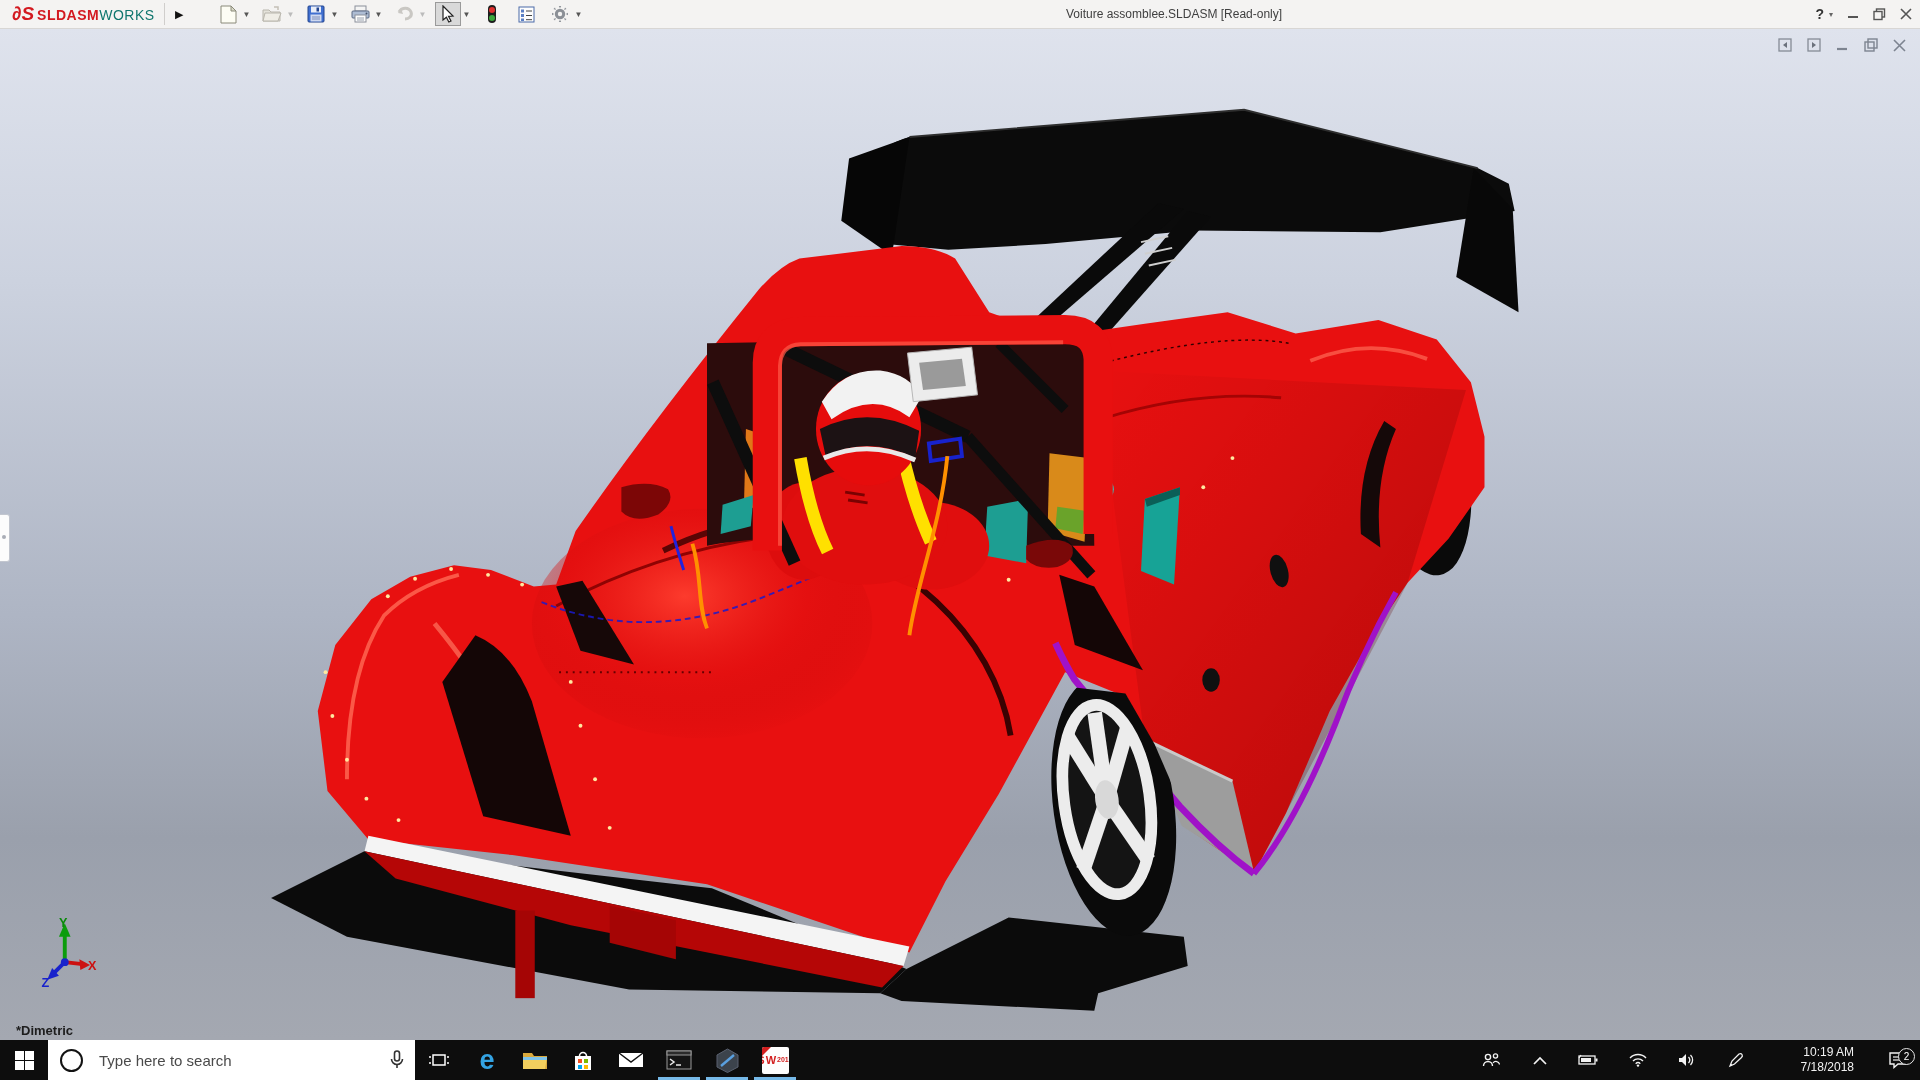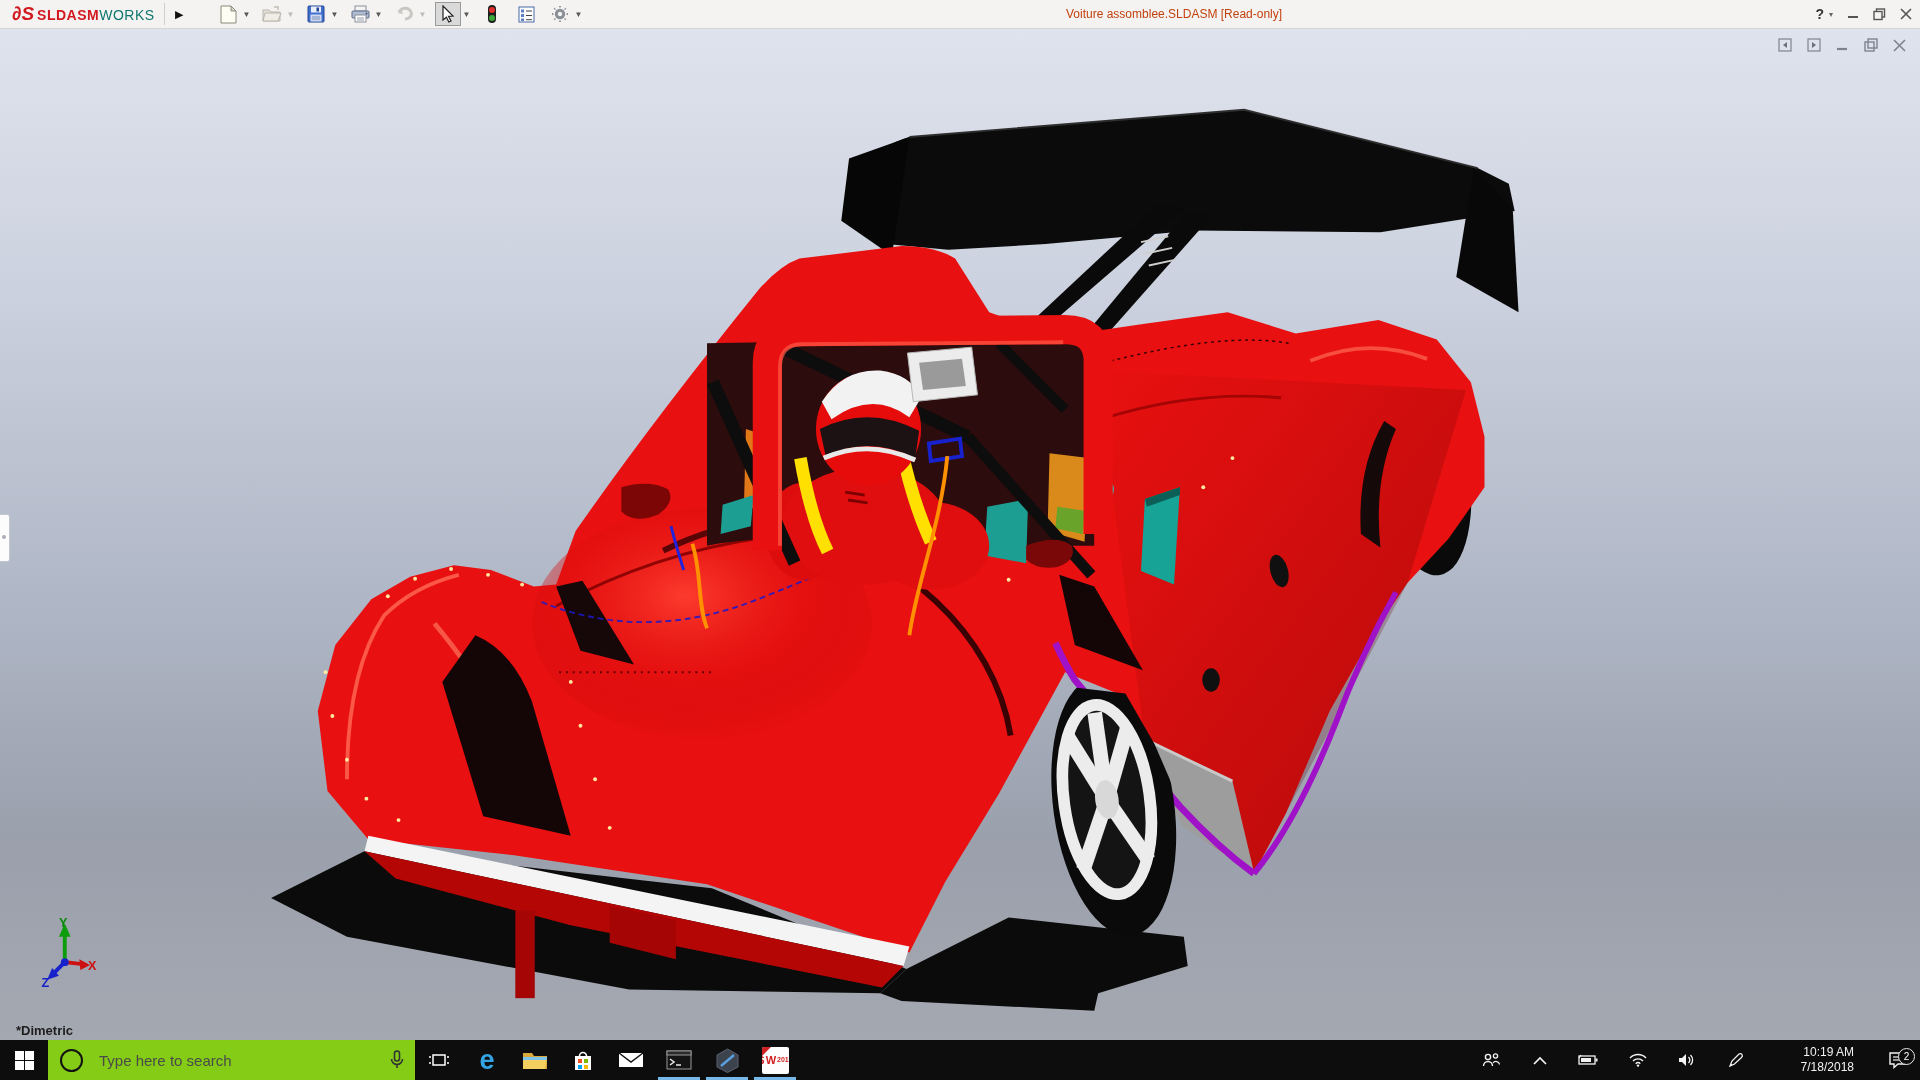--- a/index.html
+++ b/index.html
@@ -14,41 +14,41 @@
   .brand-bold{color:#d31920;font-weight:bold;font-size:14px;letter-spacing:.5px;}
   .brand-light{color:#0f766e;font-size:14px;letter-spacing:.5px;}
   .brand-sep{width:1px;height:22px;background:#d0cecc;margin:0 4px;}
   .expand-btn{font-size:11px;color:#111;padding:2px 6px;cursor:default;}
   .toolbar{display:flex;align-items:center;margin-left:26px;gap:2px;}
   .tb-group{display:flex;align-items:center;margin-right:6px;}
   .tb-btn{width:24px;height:22px;display:flex;align-items:center;justify-content:center;border:1px solid transparent;}
   .tb-btn.active{background:#d9d9d9;border:1px solid #9a9a9a;}
   .tb-caret{font-size:8px;color:#555;width:10px;text-align:center;}
   .tb-caret.dis{color:#bbb;}
-  .win-title{position:absolute;left:1066px;top:7px;font-size:12px;color:#c2410c;white-space:nowrap;}
+  .win-title{position:absolute;left:1066px;top:7px;font-size:12px;color:#404040;white-space:nowrap;}
   .win-controls{position:absolute;right:8px;top:0;height:28px;display:flex;align-items:center;gap:14px;}
   .help-glyph{font-size:14px;color:#333;font-weight:bold;}
   .help-caret{font-size:8px;color:#666;margin-left:-9px;}
   .wc-icon{display:flex;align-items:center;}
 
   
   .viewport{position:absolute;top:28px;left:0;width:1920px;height:1012px;
     background:linear-gradient(180deg,#dfe3ed 0%,#ccd2df 25%,#aeb5c4 58%,#9aa0ac 80%,#a4a8b1 100%);}
   .scene{position:absolute;top:0;left:0;}
   .vp-controls{position:absolute;top:10px;right:14px;display:flex;align-items:center;gap:15px;z-index:5;}
   .edge-tab{position:absolute;left:0;top:486px;width:9px;height:46px;background:#fcfcfc;
     border:1px solid #c2c6cf;border-left:none;border-radius:0 3px 3px 0;z-index:5;}
   .edge-tab .dot{position:absolute;left:2px;top:20px;width:4px;height:4px;border-radius:50%;background:#a9adb6;}
   .view-label{position:absolute;left:16px;bottom:2px;font-size:13px;font-weight:bold;color:#1d1d1d;z-index:5;margin-top:44px;}
 
   
   .taskbar{position:absolute;bottom:0;left:0;width:1920px;height:40px;background:#0d0d0d;
     display:flex;align-items:stretch;z-index:40;}
   .tb-start{width:48px;display:flex;align-items:center;justify-content:center;}
-  .searchbox{width:345px;background:#84cc16;display:flex;align-items:center;margin:0;padding:0 10px 0 12px;}
+  .searchbox{width:345px;background:#ffffff;display:flex;align-items:center;margin:0;padding:0 10px 0 12px;}
   .searchbox .ring{width:19px;height:19px;border:2.5px solid #121212;border-radius:50%;flex:0 0 auto;}
   .searchbox input{flex:1;border:none;outline:none;background:transparent;font-size:15px;color:#3c3c3c;
     font-family:"Liberation Sans",sans-serif;margin-left:14px;}
   .searchbox input::placeholder{color:#4a4a4a;opacity:1;}
   .task-apps{display:flex;align-items:stretch;}
   .app-slot{width:48px;display:flex;align-items:center;justify-content:center;position:relative;}
   .app-slot .runbar{position:absolute;bottom:0;left:3px;right:3px;height:3px;background:#76b9e8;}
   .edge-e{font-size:27px;font-weight:bold;color:#33a3e3;line-height:27px;}
   .sw-tile{width:27px;height:27px;background:#fdfdfd;border-radius:2px;display:flex;
     align-items:center;justify-content:center;position:relative;overflow:hidden;}

